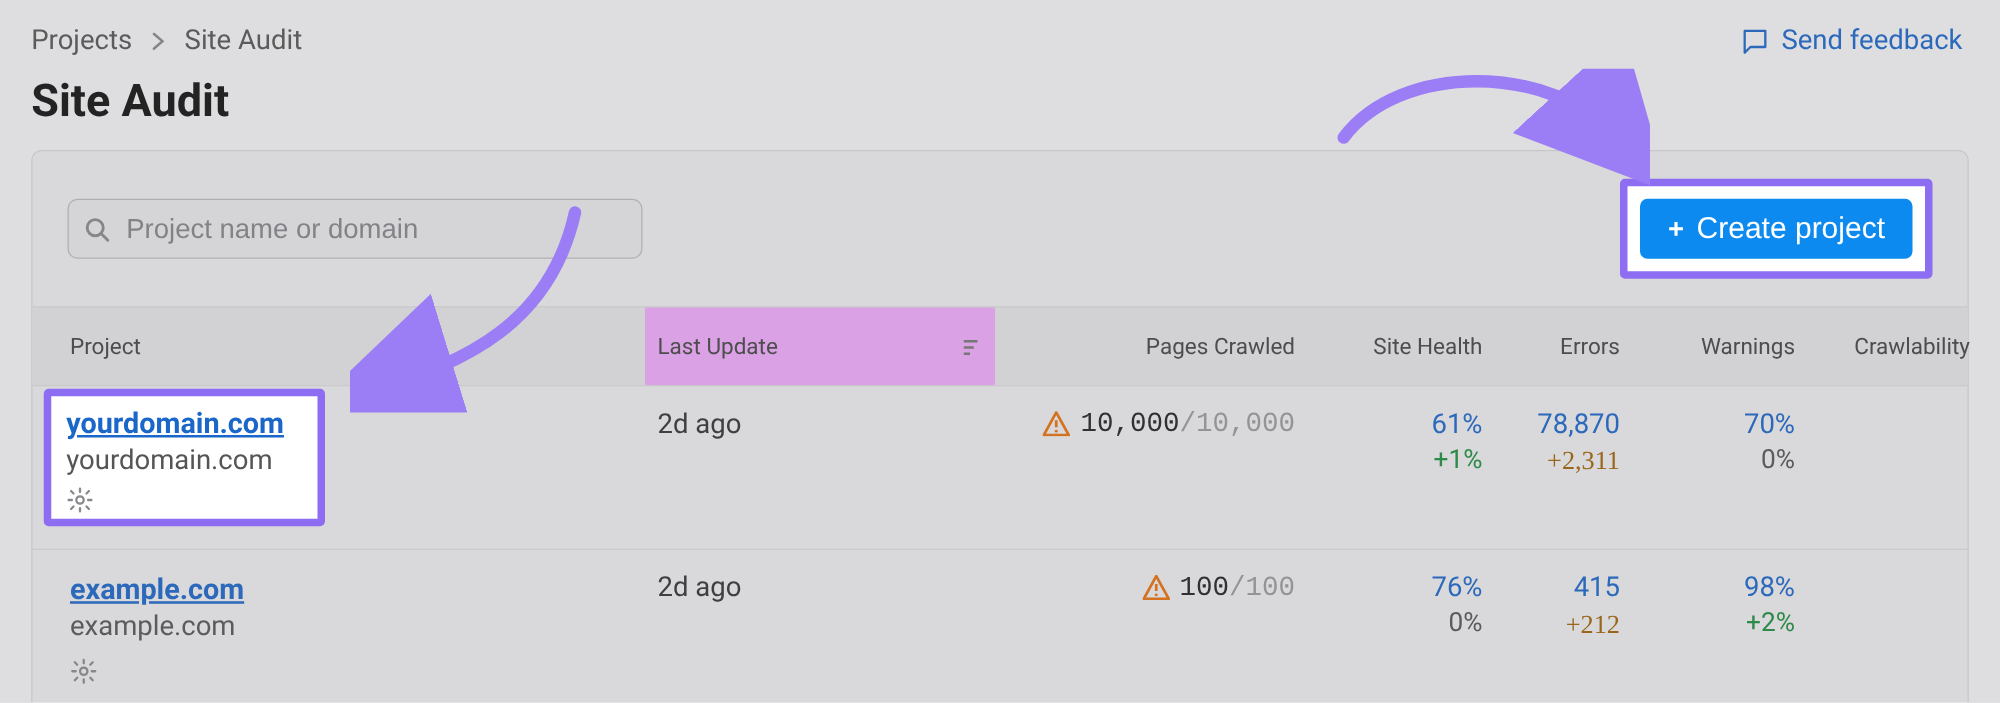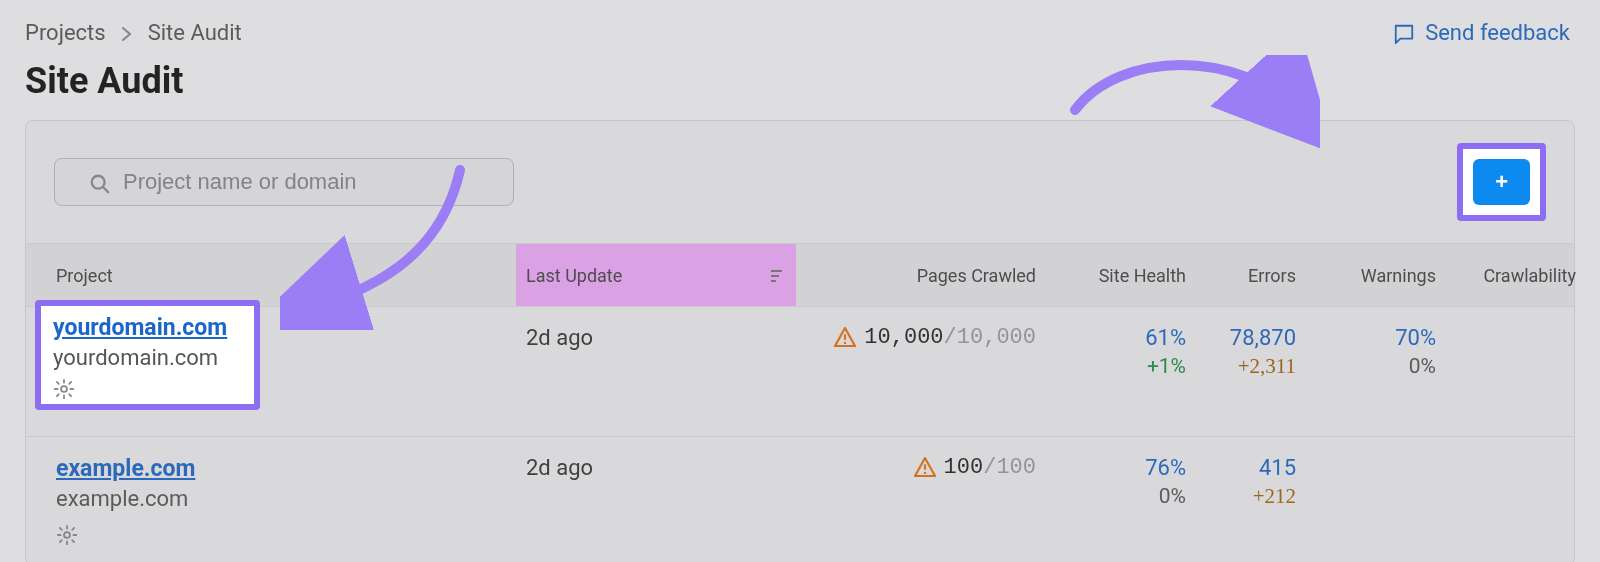--- a/index.html
+++ b/index.html
@@ -47,21 +47,21 @@
   .panel-top { display: flex; justify-content: space-between; align-items: center; padding: 22px 28px; }
 
   .search-box {
     display: flex;
     align-items: center;
     gap: 12px;
     width: 460px;
     height: 48px;
     border: 1px solid #bcbcc0;
     border-radius: 8px;
-    padding: 0 34px;
+    padding: 0 12px;
     color: #7a7a80;
     font-size: 22px;
     background: #eaeaec;
   }
   .search-box input {
     border: none;
     background: transparent;
     outline: none;
     font-size: 22px;
     width: 100%;
@@ -121,21 +121,21 @@
   .row > div { padding: 0 10px; }
 
   .proj-cell { padding-left: 30px !important; position: relative; }
   .proj-name { color: #1b66c9; font-weight: 700; font-size: 23px; }
   .proj-domain { color: #555; font-size: 22px; margin-top: 4px; }
   .gear-wrap { margin-top: 10px; color: #888; }
 
   .proj-highlight {
     position: absolute;
     left: 35px;
-    top: 300px;
+    top: 311px;
     width: 225px;
     height: 110px;
     background: #fff;
     border: 6px solid #8d6df2;
     border-radius: 4px;
     z-index: 10;
     padding: 8px 12px 4px 12px;
   }
   .proj-highlight .proj-name { font-size: 23px; }
   .proj-highlight .proj-domain { font-size: 22px; }
@@ -191,20 +191,21 @@
             <circle cx="10" cy="10" r="7" stroke="#8a8a8e" stroke-width="2.5" fill="none"></circle>
             <line x1="15.5" y1="15.5" x2="21" y2="21" stroke="#8a8a8e" stroke-width="2.5" stroke-linecap="round"></line>
           </svg>
       </span>
       <input type="text" placeholder="Project name or domain" style="">
     </div>
 
     <div class="create-btn-wrap">
       <button class="create-btn">
         <span class="plus">+</span>
+        <span>Create project</span>
       </button>
     </div>
   </div>
 
   <div class="thead">
     <div class="th-project">Project</div>
     <div class="sorted">
       <span>Last Update</span>
       <span class="sort-icon">
         <svg class="icon-svg" width="16" height="14" viewBox="0 0 16 14">
@@ -281,20 +282,24 @@
       <span><span class="num-main">100</span><span class="num-dim">/</span><span class="num-dim">100</span></span>
     </div>
     <div class="health-cell">
       <div class="v-blue">76%</div>
       <div class="sub" style="color:#555">0%</div>
     </div>
     <div class="warnings-cell">
       <div class="v-blue">415</div>
       <div class="sub v-red">+212</div>
     </div>
+    <div class="crawl-cell">
+      <div class="v-blue">98%</div>
+      <div class="sub v-green">+2%</div>
+    </div>
   </div>
 
 </div>
 
 <div class="proj-highlight">
   <a href="#" class="proj-name" style="display:block">yourdomain.com</a>
   <div class="proj-domain">yourdomain.com</div>
   <div class="gear-wrap">
     <span>
       <svg class="icon-svg" width="22" height="22" viewBox="0 0 24 24">

